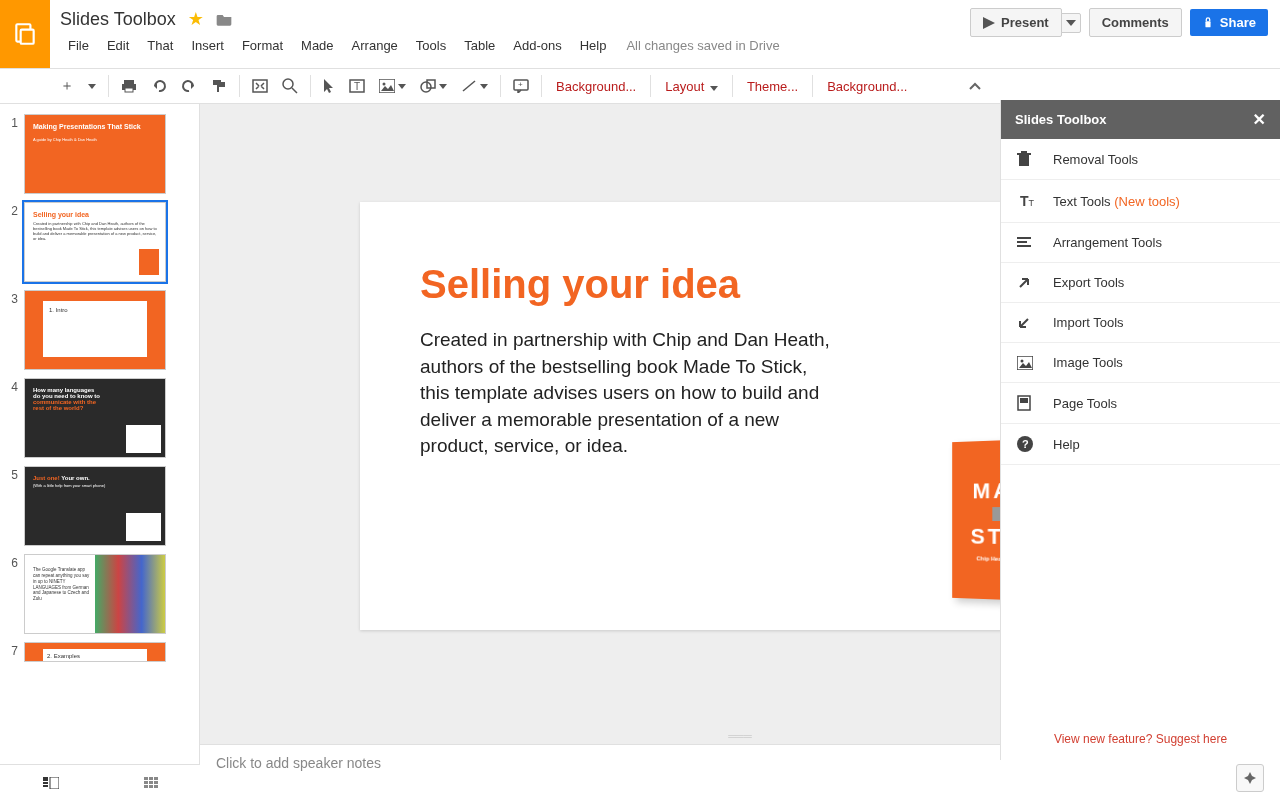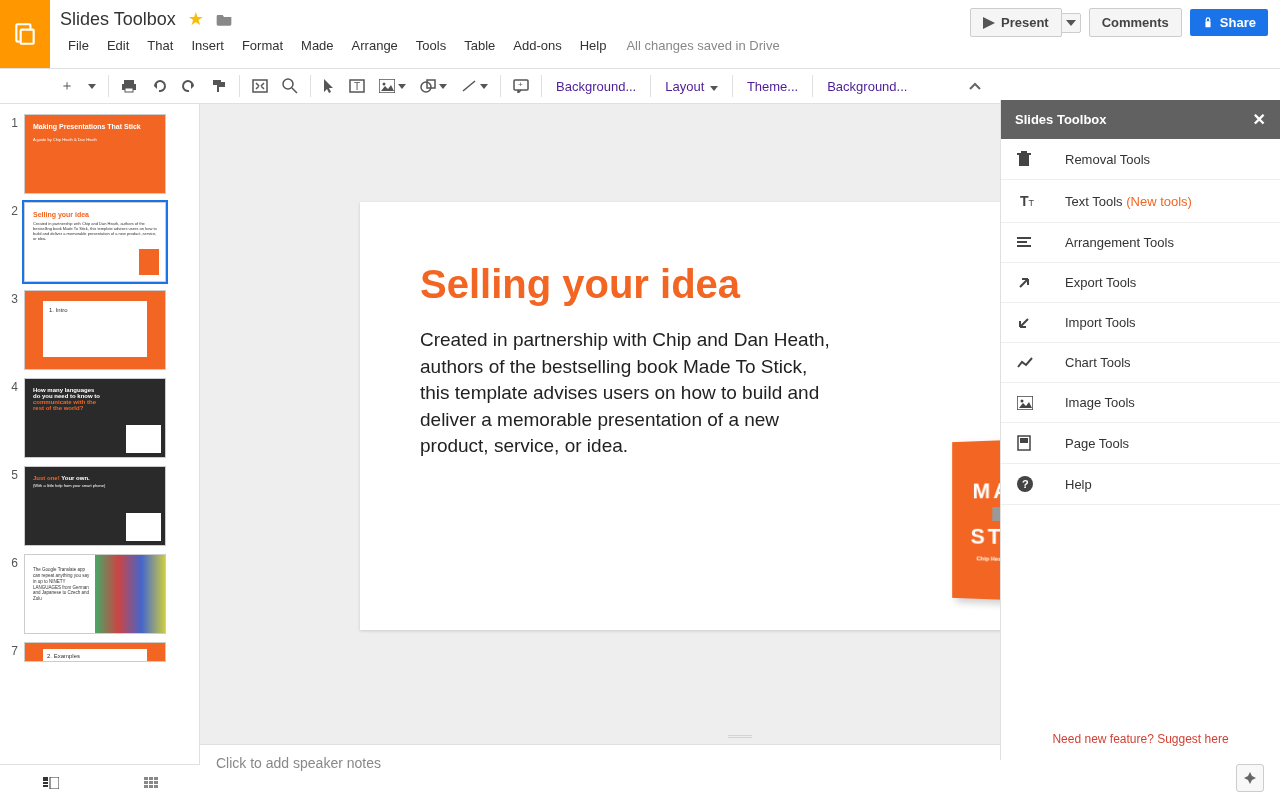--- a/index.html
+++ b/index.html
@@ -18,21 +18,21 @@
 .save-status { color: #888; margin-left: 10px; font-size: 13px; }
 .header-buttons { display: flex; align-items: center; gap: 8px; padding: 8px 12px 0 0; }
 .btn { border: 1px solid #ccc; background: #f5f5f5; padding: 6px 12px; font-size: 13px; border-radius: 2px; display: flex; align-items: center; gap: 6px; cursor: pointer; color: #444; font-weight: bold; }
 .btn-dropdown { border: 1px solid #ccc; background: #f5f5f5; padding: 6px 4px; border-radius: 0 2px 2px 0; margin-left: -9px; cursor: pointer; }
 .btn-share { background: #1a73e8; color: #fff; border: none; font-weight: bold; }
 
 .toolbar { height: 36px; border-top: 1px solid #e0e0e0; border-bottom: 1px solid #e0e0e0; display: flex; align-items: center; padding: 0 4px; gap: 2px; margin-top: 4px; }
 .toolbar-left { margin-left: 50px; display: flex; align-items: center; gap: 2px; }
 .tb-btn { padding: 4px 6px; color: #555; cursor: pointer; display: flex; align-items: center; font-size: 14px; border-radius: 2px; }
 .tb-sep { width: 1px; height: 22px; background: #e0e0e0; margin: 0 4px; }
-.tb-text { font-size: 13px; color: #4c1d95; padding: 4px 8px; cursor: pointer; }
+.tb-text { font-size: 13px; color: #b91c1c; padding: 4px 8px; cursor: pointer; }
 .tb-collapse { margin-left: auto; padding: 4px 10px; cursor: pointer; color: #666; margin-right: 285px; }
 
 .main { display: flex; height: 700px; }
 .slide-panel { width: 200px; border-right: 1px solid #e0e0e0; overflow-y: auto; background: #fff; padding-top: 6px; }
 .thumb-row { display: flex; padding: 4px 6px 4px 4px; gap: 6px; }
 .thumb-num { width: 14px; font-size: 12px; color: #555; text-align: right; padding-top: 2px; }
 .thumb { width: 142px; height: 80px; border: 1px solid #ccc; background: #fff; position: relative; overflow: hidden; font-size: 5px; }
 .thumb.selected { outline: 2px solid #1a73e8; }
 .thumb-orange { background: #f26522; color: #fff; padding: 8px; }
 .thumb-dark { background: #2a2a2a; color: #fff; padding: 8px; }
@@ -56,21 +56,21 @@
 .handle { text-align: center; font-size: 11px; color: #ccc; padding: 2px; }
 .notes { height: 60px; background: #fff; border-top: 1px solid #e0e0e0; padding: 10px 16px; font-size: 14px; color: #888; position: relative; }
 .explore-btn { position: absolute; right: 16px; bottom: 12px; width: 28px; height: 28px; border: 1px solid #ccc; border-radius: 3px; display: flex; align-items: center; justify-content: center; background: #f8f8f8; cursor: pointer; color: #666; }
 
 .view-switch { position: absolute; bottom: 0; left: 0; width: 200px; height: 36px; border-top: 1px solid #e0e0e0; background: #fff; display: flex; align-items: center; justify-content: space-around; z-index: 5; }
 .view-switch span { cursor: pointer; color: #444; }
 
 .sidebar { width: 280px; background: #fff; border-left: 1px solid #e0e0e0; display: flex; flex-direction: column; position: absolute; right: 0; top: 100px; height: 660px; }
 .sidebar-header { background: #616161; color: #fff; padding: 10px 14px; font-size: 13px; font-weight: bold; display: flex; justify-content: space-between; align-items: center; }
 .sidebar-close { cursor: pointer; font-size: 16px; }
-.sidebar-item { display: flex; align-items: center; gap: 28px; padding: 12px 16px; border-bottom: 1px solid #eee; cursor: pointer; font-size: 13px; color: #333; }
+.sidebar-item { display: flex; align-items: center; gap: 16px; padding: 12px 16px; border-bottom: 1px solid #eee; cursor: pointer; font-size: 13px; color: #333; }
 .sidebar-item .icon { width: 20px; text-align: center; color: #444; font-size: 16px; }
 .new-tag { color: #f26522; }
 .sidebar-footer { margin-top: auto; padding: 14px; text-align: center; font-size: 12px; }
 .sidebar-footer a { color: #d23f31; text-decoration: none; }
 
 svg { display: block; }
 </style>
 </head>
 <body>
 
@@ -388,28 +388,20 @@
   <div class="sidebar-item">
     <span class="icon">
         <svg width="14" height="14" viewBox="0 0 14 14" fill="none" stroke="#444" stroke-width="2">
           <path d="M11 3 L3 11 M3 11 H9 M3 11 V5"></path>
         </svg>
       </span>
     <span>Import Tools</span>
   </div>
   <div class="sidebar-item">
     <span class="icon">
-        <svg width="16" height="12" viewBox="0 0 16 12" fill="none" stroke="#444" stroke-width="2">
-          <path d="M1 10 L5 5 L9 8 L15 1"></path>
-        </svg>
-      </span>
-    <span>Chart Tools</span>
-  </div>
-  <div class="sidebar-item">
-    <span class="icon">
         <svg width="16" height="14" viewBox="0 0 16 14" fill="#444">
           <rect width="16" height="14" fill="none" stroke="#444" stroke-width="1.5"></rect>
           <circle cx="5" cy="5" r="1.5"></circle>
           <path d="M2 12 L6 7 L9 10 L12 6 L15 12 Z"></path>
         </svg>
       </span>
     <span>Image Tools</span>
   </div>
   <div class="sidebar-item">
     <span class="icon">
@@ -423,15 +415,15 @@
   <div class="sidebar-item">
     <span class="icon">
         <svg width="16" height="16" viewBox="0 0 16 16">
           <circle cx="8" cy="8" r="8" fill="#444"></circle>
           <text x="5" y="12" font-size="11" fill="#fff" font-weight="bold">?</text>
         </svg>
       </span>
     <span>Help</span>
   </div>
   <div class="sidebar-footer">
-    <a href="#">Need new feature? Suggest here</a>
+    <a href="#">View new feature? Suggest here</a>
   </div>
 </div>
 
 </body></html>

